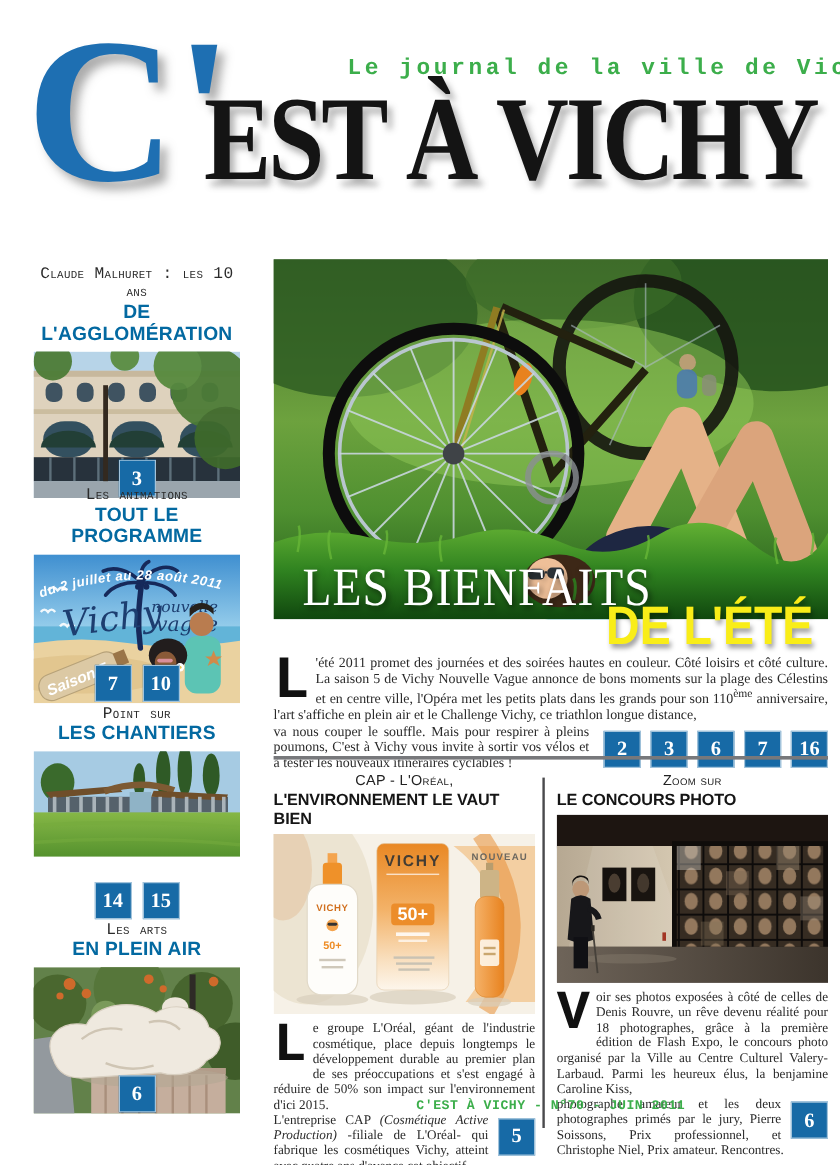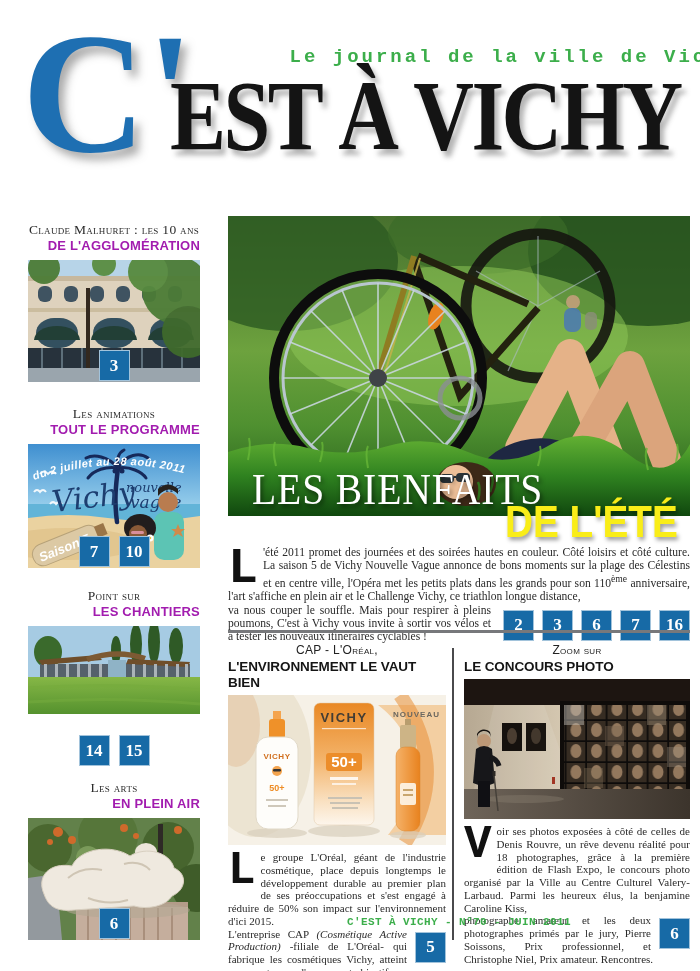--- a/index.html
+++ b/index.html
@@ -13,24 +13,24 @@
   .tagline{position:absolute;left:226px;top:46px;width:462px;text-align:right;
     font-family:"Liberation Mono","DejaVu Sans Mono",monospace;font-weight:bold;
     font-size:19px;letter-spacing:3px;color:#3cae4b;white-space:nowrap;margin-left:48px;}
   .main-title{position:absolute;left:170px;top:66px;font-family:"Liberation Serif",serif;
     font-weight:600;font-size:100px;line-height:1;letter-spacing:-3px;color:#141414;
     transform:scaleX(.84);transform-origin:left top;white-space:nowrap;
     text-shadow:5px 6px 6px rgba(90,90,90,.45);}
 
   
   .side-item{position:absolute;left:28px;width:172px;text-align:center;}
-  .kicker{font-family:Liberation Serif, serif;font-variant:small-caps;
+  .kicker{font-family:Liberation Mono, monospace;font-variant:small-caps;
     font-size:13.5px;line-height:15px;letter-spacing:.3px;color:#2b2b2b;}
-  .otitle{font-family:"Liberation Sans",sans-serif;font-weight:800;font-size:13px;
-    line-height:18px;letter-spacing:.2px;color:#a21caf;text-align:right;}
+  .otitle{font-family:"Liberation Sans",sans-serif;font-weight:800;font-size:16px;
+    line-height:18px;letter-spacing:.2px;color:#0369a1;}
   .sphoto{display:block;margin-top:5px;}
   .boxrow{position:relative;display:flex;justify-content:center;gap:9px;}
   .boxrow.overlap{margin-top:-32px;}
   .boxrow.below{margin-top:21px;}
   .pagebox{width:31px;height:31px;background:#176aa6;color:#fff;display:flex;
     align-items:center;justify-content:center;font-family:"Liberation Serif",serif;
     font-weight:bold;font-size:17px;box-shadow:0 0 0 1px rgba(255,255,255,.6) inset;}
 
   
   .hero{position:absolute;left:228px;top:216px;width:462px;height:328px;}
@@ -229,21 +229,21 @@
       <rect y="51" width="172" height="37" fill="url(#gLawn)"></rect>
       <path d="M0,62 Q86,56 172,64" stroke="#76ab3d" stroke-width="3" fill="none" opacity=".7"></path>
       <path d="M0,76 Q86,70 172,78" stroke="#76ab3d" stroke-width="3" fill="none" opacity=".5"></path>
     </svg>
     <div class="boxrow below">
       <div class="pagebox">14</div>
       <div class="pagebox">15</div>
     </div>
   </div>
 
-  <div class="side-item" style="top:768px;margin-top:12px;">
+  <div class="side-item" style="top:768px;">
     <div class="kicker">Les arts</div>
     <div class="otitle">EN PLEIN AIR</div>
     <svg class="sphoto" width="172" height="122" viewBox="0 0 172 122">
       <rect width="172" height="122" fill="#62814a"></rect>
       <circle cx="20" cy="30" r="24" fill="#4a672f"></circle>
       <circle cx="80" cy="18" r="30" fill="#56763a"></circle>
       <circle cx="140" cy="30" r="26" fill="#47652e"></circle>
       <circle cx="168" cy="70" r="24" fill="#3f5c29"></circle>
       <circle cx="60" cy="40" r="12" fill="#7a9a5a"></circle>
       <g fill="#cf6a2b">

